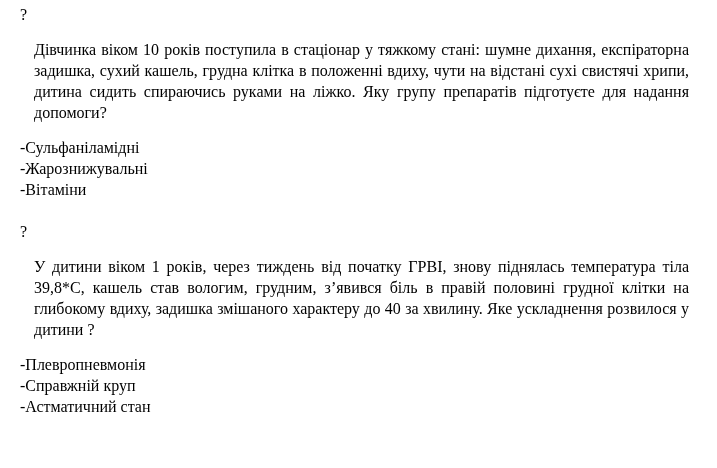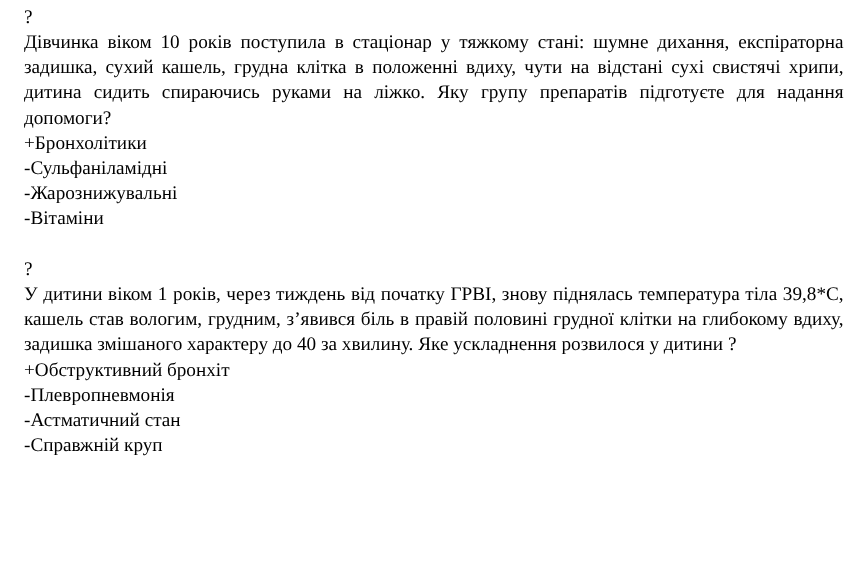--- a/index.html
+++ b/index.html
@@ -4,42 +4,40 @@
   <style>
     html, body { margin: 0; padding: 0; background: #ffffff; }
     body {
       width: 717px; height: 468px; overflow: hidden;
       font-family: "Liberation Serif", "DejaVu Serif", serif;
       font-size: 16px; color: #000000;
     }
     .page { position: relative; padding: 4px 14px 0 20px; width: 683px; }
     .block { margin: 0; }
     .line { line-height: 21px; height: 21px; white-space: nowrap; }
-    .para { line-height: 21px; text-align: justify; margin: 0; }
+    .para { line-height: 21px; text-align: justify; margin: 14px; }
     .spacer { height: 21px; }
     .q2 { margin-top: 0; }
   </style>
 </head>
 <body>
 
 <div class="page">
 
   <div class="block">
     <div class="line">?</div>
     <p class="para">Дівчинка віком 10 років поступила в стаціонар у тяжкому стані: шумне дихання, експіраторна задишка, сухий кашель, грудна клітка в положенні вдиху, чути на відстані сухі свистячі хрипи, дитина сидить спираючись руками на ліжко. Яку групу препаратів підготуєте для надання допомоги?</p>
-    <div class="line">+Бронхолітики</div>
     <div class="line">-Сульфаніламідні</div>
     <div class="line">-Жарознижувальні</div>
     <div class="line">-Вітаміни</div>
   </div>
 
   <div class="spacer"></div>
 
   <div class="block q2">
     <div class="line">?</div>
     <p class="para">У дитини віком 1 років, через тиждень від початку ГРВІ, знову піднялась температура тіла 39,8*С, кашель став вологим, грудним, з’явився біль в правій половині грудної клітки на глибокому вдиху, задишка змішаного характеру до 40 за хвилину. Яке ускладнення розвилося у дитини ?</p>
-    <div class="line">+Обструктивний бронхіт</div>
     <div class="line">-Плевропневмонія</div>
+    <div class="line">-Справжній круп</div>
     <div class="line">-Астматичний стан</div>
-    <div class="line">-Справжній круп</div>
   </div>
 
 </div>
 
 </body></html>

